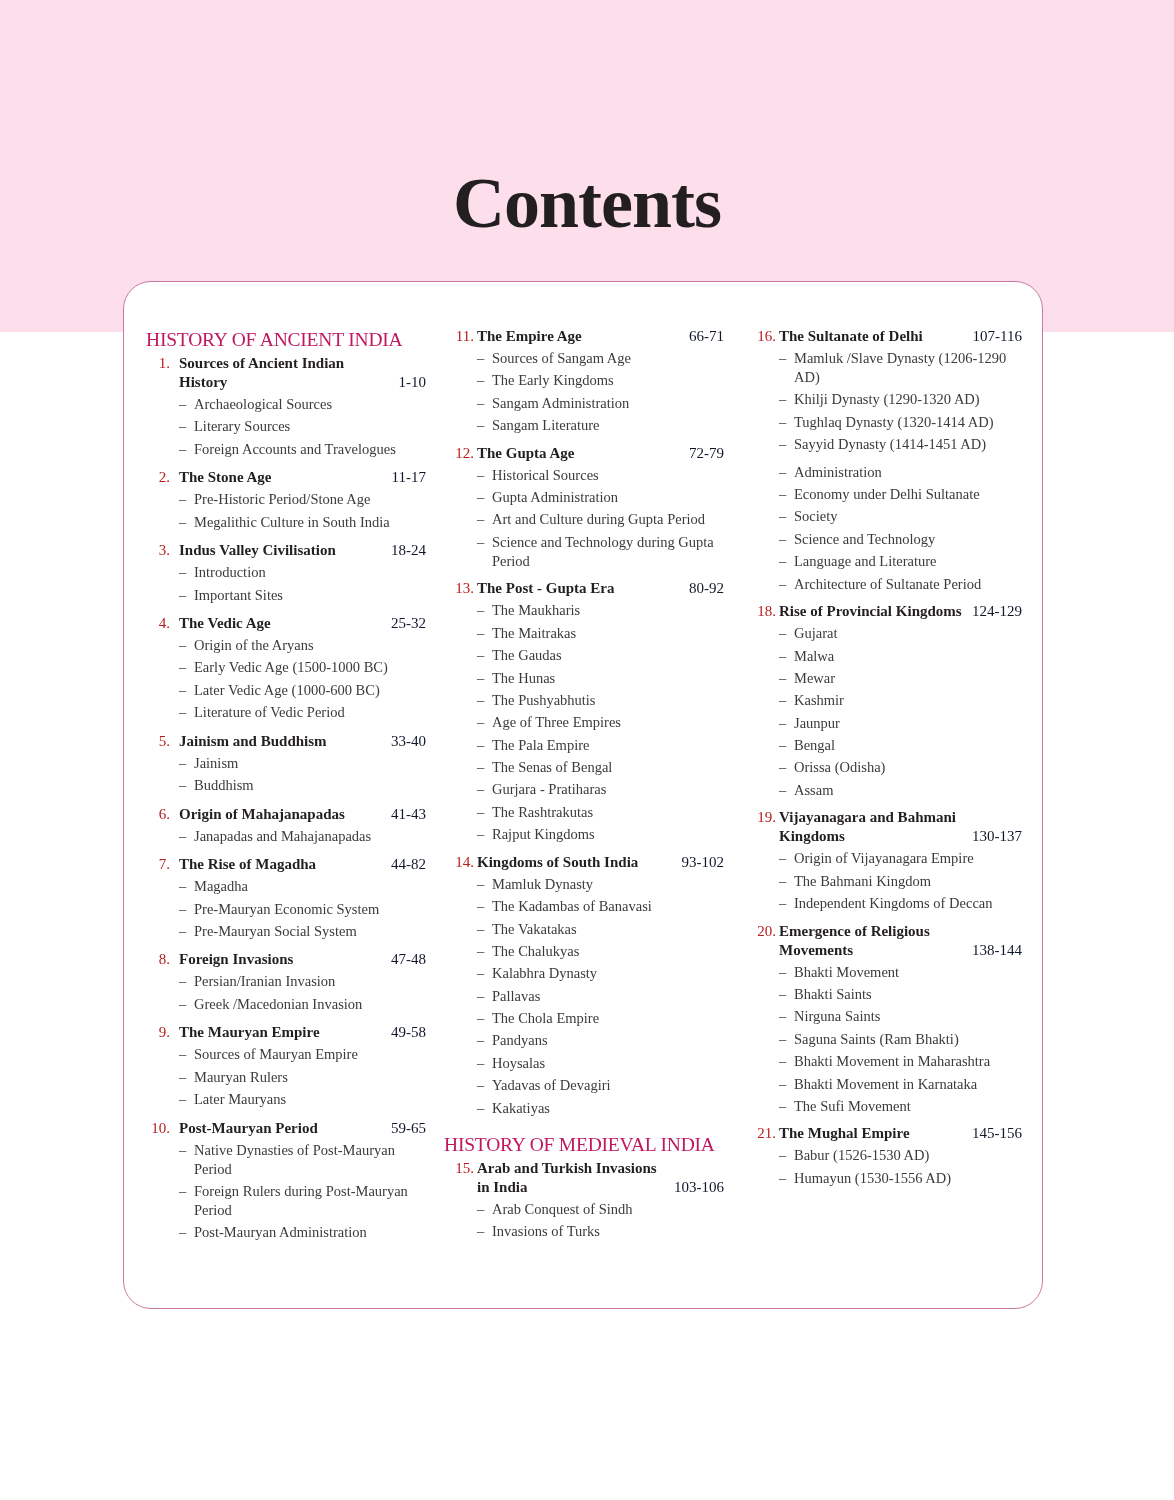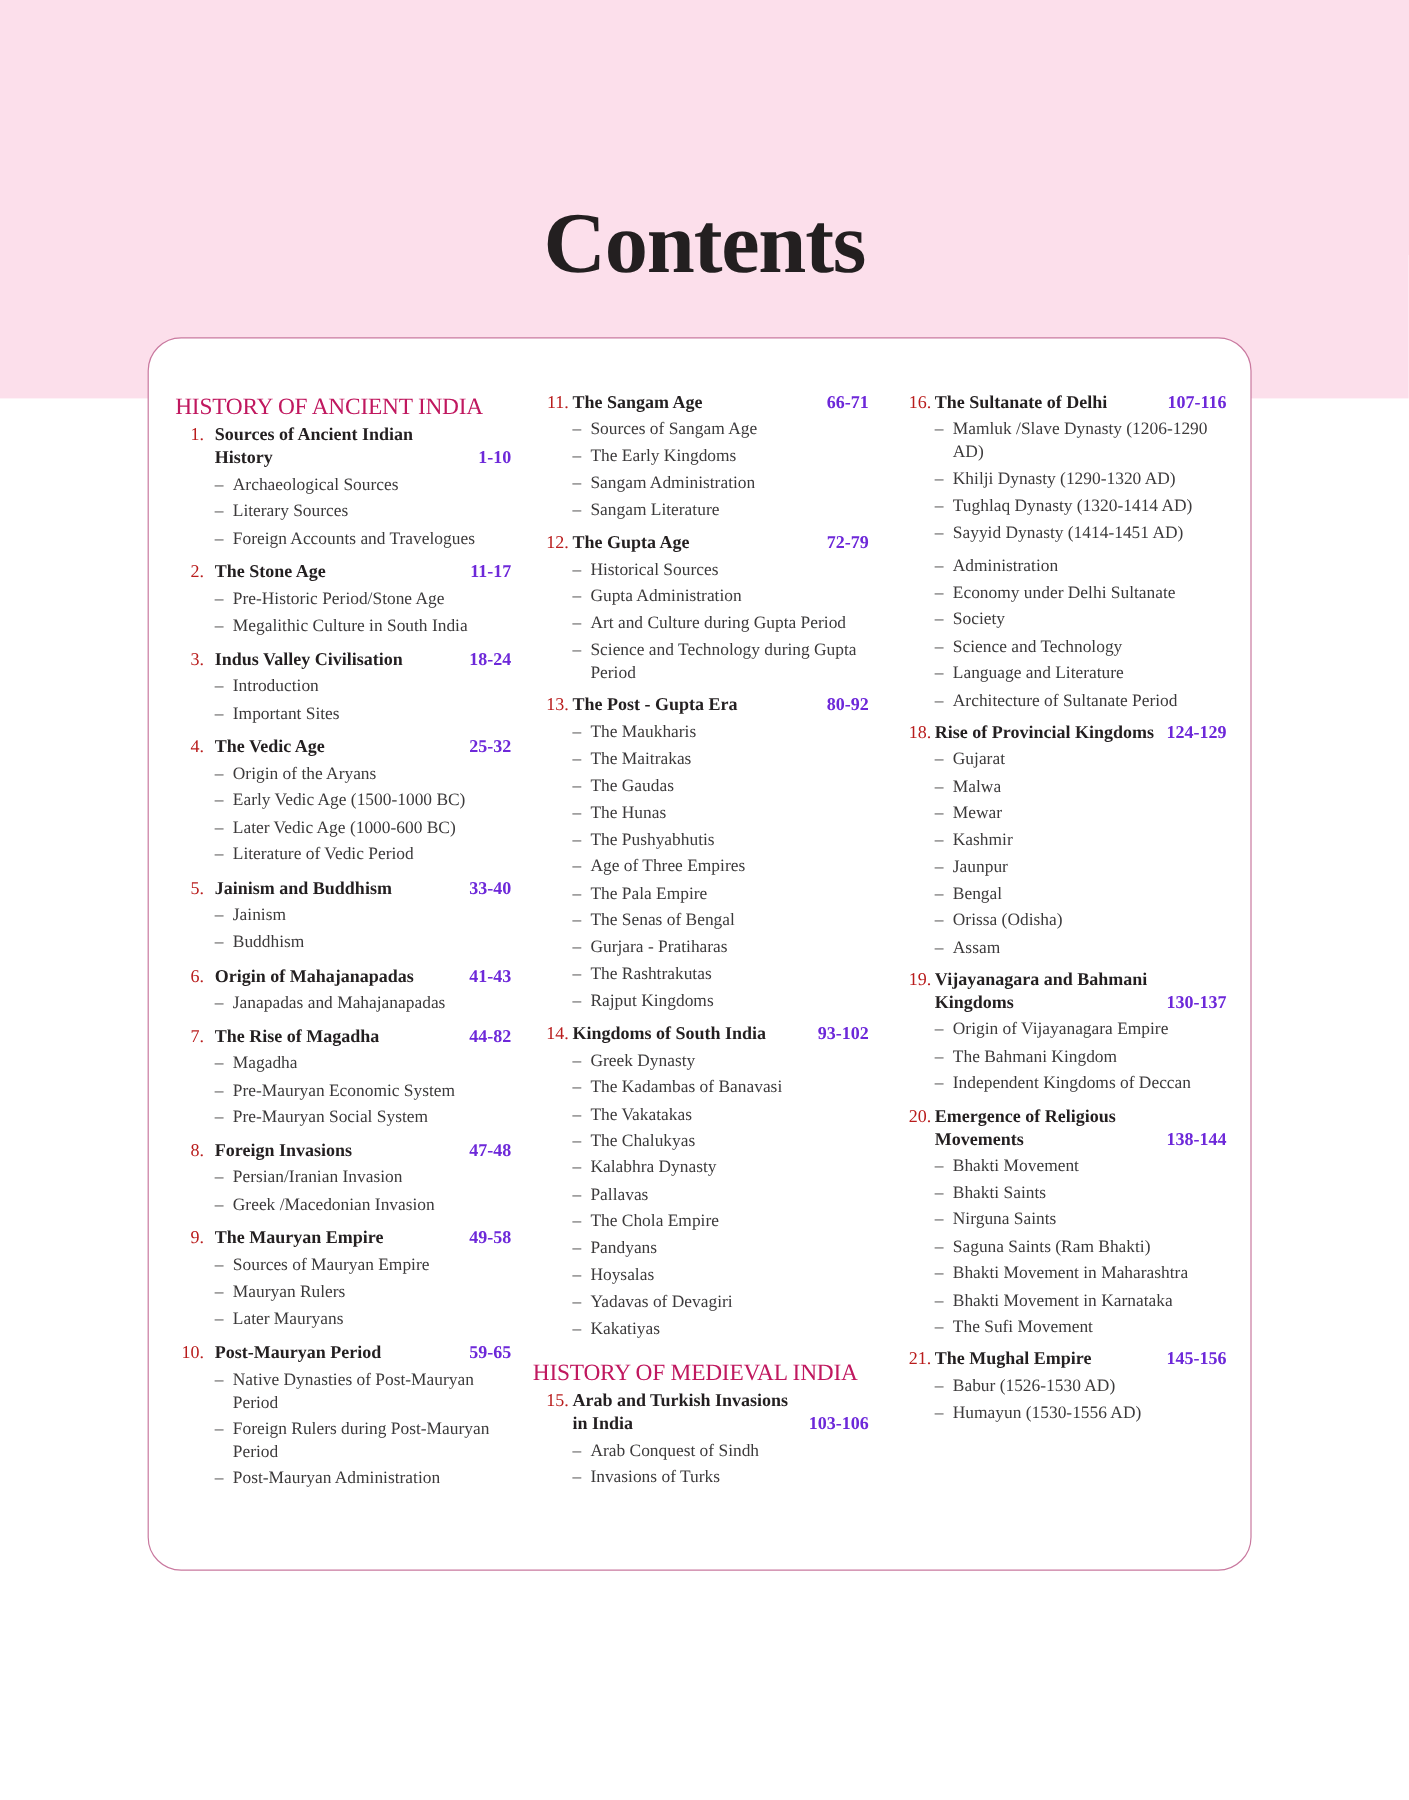--- a/index.html
+++ b/index.html
@@ -28,21 +28,21 @@
     .col-2 { left: 444px; width: 280px; }
     .col-3 { left: 746px; width: 276px; }
     .section-heading {
       color: #c0185f; font-size: 19.5px; font-weight: normal;
       letter-spacing: -0.2px; white-space: nowrap; line-height: 26px; margin-bottom: 1px;
     }
     .chapter { position: relative; }
     .chapter-head { position: relative; font-size: 15px; line-height: 19px; font-weight: bold; color: #231f20; }
     .chapter-num { position: absolute; left: 0; color: #b91c1c; font-weight: normal; width: 30px; text-align: right; }
     .chapter-title { display: block; padding-left: 33px; padding-right: 58px; }
-    .chapter-pages { position: absolute; right: 0; bottom: 0; font-weight: bold; color: #6d28d9; }
+    .chapter-pages { position: absolute; right: 0; bottom: 0; font-weight: normal; color: #0f172a; }
     .col-1 .chapter-num { width: 24px; }
     .col-1 .chapter-title { padding-left: 33px; }
     .sub-list { margin: 3px 0 0 0; padding: 0; list-style: none; }
     .sub-item {
       position: relative; font-size: 14.5px; line-height: 19px; color: #3c3a3b;
       padding-left: 48px; margin-bottom: 3.4px;
     }
     .sub-item .dash { position: absolute; left: 33px; top: 0; color: #3c3a3b; }
     .sub-item .sub-text { display: block; }
   </style>
@@ -243,21 +243,21 @@
           <span class="dash">–</span>
           <span class="sub-text">Post-Mauryan Administration</span>
         </li>
       </ul>
     </div>
   </div>
 <div class="col col-2">
     <div class="chapter">
       <div class="chapter-head">
         <span class="chapter-num">11.</span>
-        <span class="chapter-title">The Sangam Age</span>
+        <span class="chapter-title">The Empire Age</span>
         <span class="chapter-pages">66-71</span>
       </div>
       <ul class="sub-list">
         <li class="sub-item">
           <span class="dash">–</span>
           <span class="sub-text">Sources of Sangam Age</span>
         </li>
         <li class="sub-item">
           <span class="dash">–</span>
           <span class="sub-text">The Early Kingdoms</span>
@@ -352,21 +352,21 @@
     </div>
     <div class="chapter" style="margin-top: 8.5px;">
       <div class="chapter-head">
         <span class="chapter-num">14.</span>
         <span class="chapter-title">Kingdoms of South India</span>
         <span class="chapter-pages">93-102</span>
       </div>
       <ul class="sub-list">
         <li class="sub-item">
           <span class="dash">–</span>
-          <span class="sub-text">Greek Dynasty</span>
+          <span class="sub-text">Mamluk Dynasty</span>
         </li>
         <li class="sub-item">
           <span class="dash">–</span>
           <span class="sub-text">The Kadambas of Banavasi</span>
         </li>
         <li class="sub-item">
           <span class="dash">–</span>
           <span class="sub-text">The Vakatakas</span>
         </li>
         <li class="sub-item">

